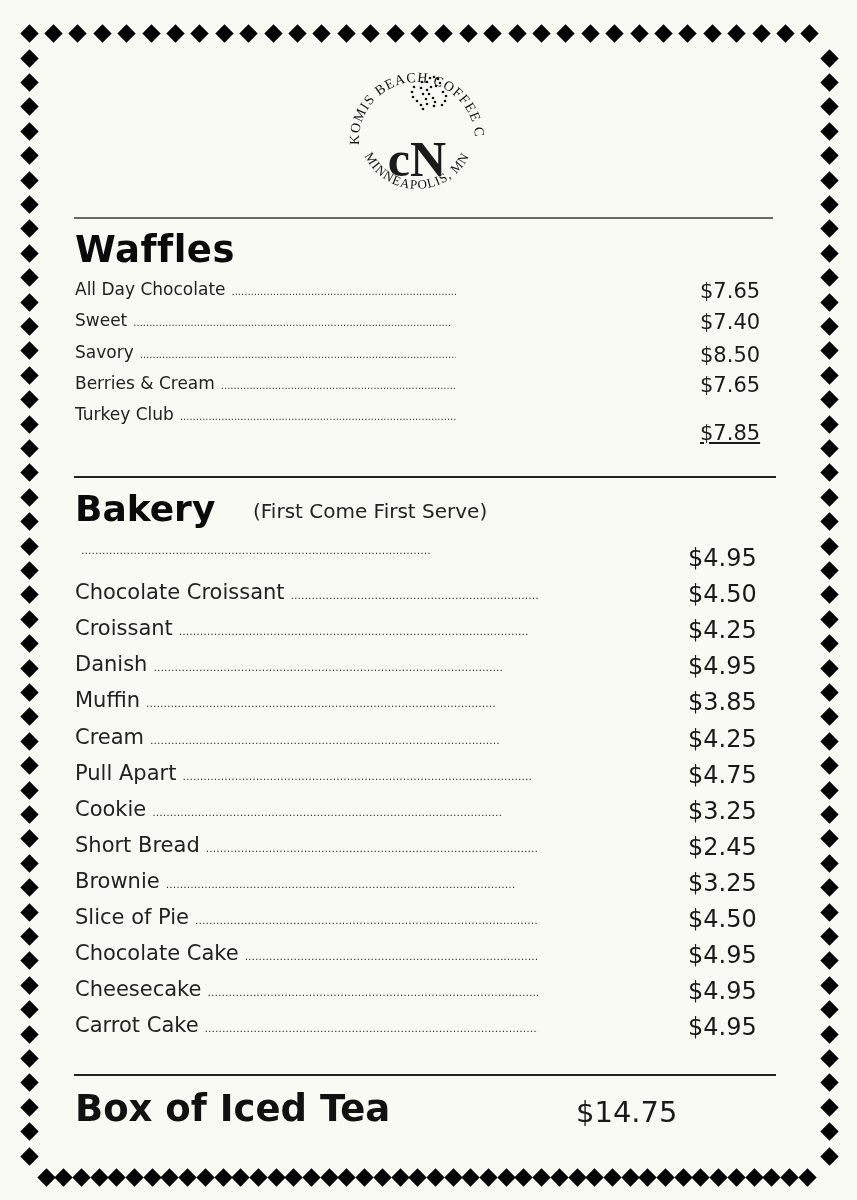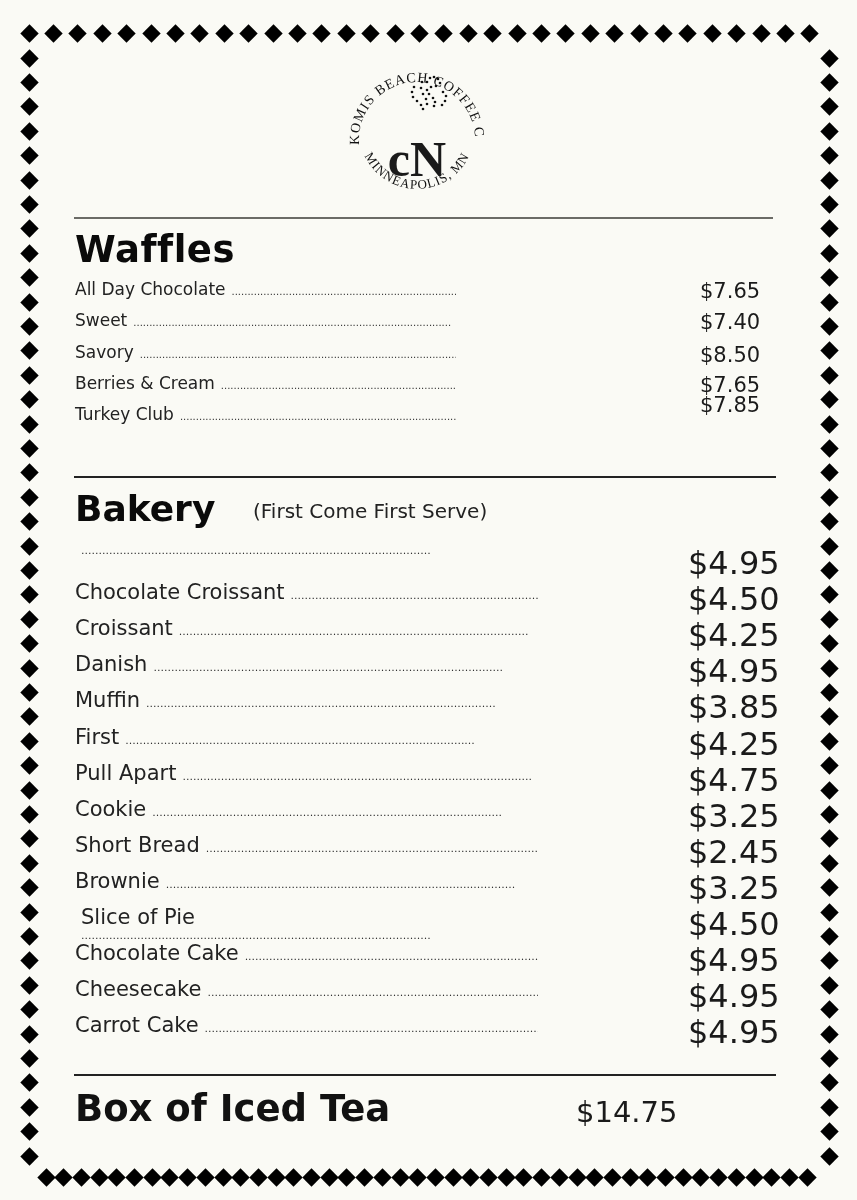--- a/index.html
+++ b/index.html
@@ -33,21 +33,21 @@
       font-family: "DejaVu Sans", sans-serif;
     }
     .price { position: absolute; color: #1a1a1a; font-family: "DejaVu Sans", sans-serif; }
 
     .w-item { font-size: 17px; }
     .w-item .dots { font-size: 10px; }
     .w-price { font-size: 21px; left: 700px; }
 
     .b-item { font-size: 21px; }
     .b-item .dots { font-size: 11px; }
-    .b-price { font-size: 32px; left: 688px; text-align: center; }
+    .b-price { font-size: 24px; left: 688px; text-align: center; }
 
     .tea-title { position: absolute; left: 75px; top: 1087px; font-size: 37px; font-weight: bold; font-family: "DejaVu Sans", sans-serif; }
     .tea-price { position: absolute; left: 576px; top: 1095px; font-size: 29px; font-family: "DejaVu Sans", sans-serif; color: #1a1a1a; }
   </style>
 </head>
 <body>
 
 <div id="border">
     <div class="diamond" style="left: 22.5px; top: 26.5px;"></div>
     <div class="diamond" style="left: 46.9px; top: 26.5px;"></div>
@@ -287,21 +287,21 @@
     <div class="price w-price" style="top: 343px;">$8.50</div>
     <div class="item w-item" style="top: 372.9px; width: 381px;">
       <span class="name">Berries &amp; Cream</span>
       <span class="dots" style="flex: 1 1 0%;">....................................................................................................</span>
     </div>
     <div class="price w-price" style="top: 372.9px;">$7.65</div>
     <div class="item w-item" style="top: 404.2px; width: 381px; text-align: center;">
       <span class="name">Turkey Club</span>
       <span class="dots" style="flex: 1 1 0%;">....................................................................................................</span>
     </div>
-    <div class="price w-price" style="top: 393px;">$7.85</div>
+    <div class="price w-price" style="top: 421px; text-decoration: underline;">$7.85</div>
   </div>
 
 <div class="rule dark" style="left:74px; top:476px; width:702px;"></div>
 
 <div class="section-title bakery-title">Bakery</div>
 <div class="bakery-note">(First Come First Serve)</div>
 <div id="bakery-list">
     <div class="item b-item" style="top: 544px; width: 463px;">
       <span class="dots" style="flex: 1 1 0%;">....................................................................................................</span>
     </div>
@@ -320,21 +320,21 @@
       <span class="name">Danish</span>
       <span class="dots" style="flex: 1 1 0%;">....................................................................................................</span>
     </div>
     <div class="price b-price" style="top: 652.3px;">$4.95</div>
     <div class="item b-item" style="top: 688.4px; width: 463px;">
       <span class="name">Muffin</span>
       <span class="dots" style="flex: 1 1 0%;">....................................................................................................</span>
     </div>
     <div class="price b-price" style="top: 688.4px;">$3.85</div>
     <div class="item b-item" style="top: 724.5px; width: 463px;">
-      <span class="name">First</span>
+      <span class="name">Cream</span>
       <span class="dots" style="flex: 1 1 0%;">....................................................................................................</span>
     </div>
     <div class="price b-price" style="top: 724.5px;">$4.25</div>
     <div class="item b-item" style="top: 760.6px; width: 463px;">
       <span class="name">Pull Apart</span>
       <span class="dots" style="flex: 1 1 0%;">....................................................................................................</span>
     </div>
     <div class="price b-price" style="top: 760.6px;">$4.75</div>
     <div class="item b-item" style="top: 796.7px; width: 463px;">
       <span class="name">Cookie</span>
@@ -344,21 +344,21 @@
     <div class="item b-item" style="top: 832.8px; width: 463px;">
       <span class="name">Short Bread</span>
       <span class="dots" style="flex: 1 1 0%;">....................................................................................................</span>
     </div>
     <div class="price b-price" style="top: 832.8px;">$2.45</div>
     <div class="item b-item" style="top: 868.9px; width: 463px;">
       <span class="name">Brownie</span>
       <span class="dots" style="flex: 1 1 0%;">....................................................................................................</span>
     </div>
     <div class="price b-price" style="top: 868.9px;">$3.25</div>
-    <div class="item b-item" style="top: 905px; width: 463px; flex-direction: column;">
+    <div class="item b-item" style="top: 905px; width: 463px;">
       <span class="name">Slice of Pie</span>
       <span class="dots" style="flex: 1 1 0%;">....................................................................................................</span>
     </div>
     <div class="price b-price" style="top: 905px;">$4.50</div>
     <div class="item b-item" style="top: 941.1px; width: 463px;">
       <span class="name">Chocolate Cake</span>
       <span class="dots" style="flex: 1 1 0%;">....................................................................................................</span>
     </div>
     <div class="price b-price" style="top: 941.1px;">$4.95</div>
     <div class="item b-item" style="top: 977.2px; width: 463px;">

